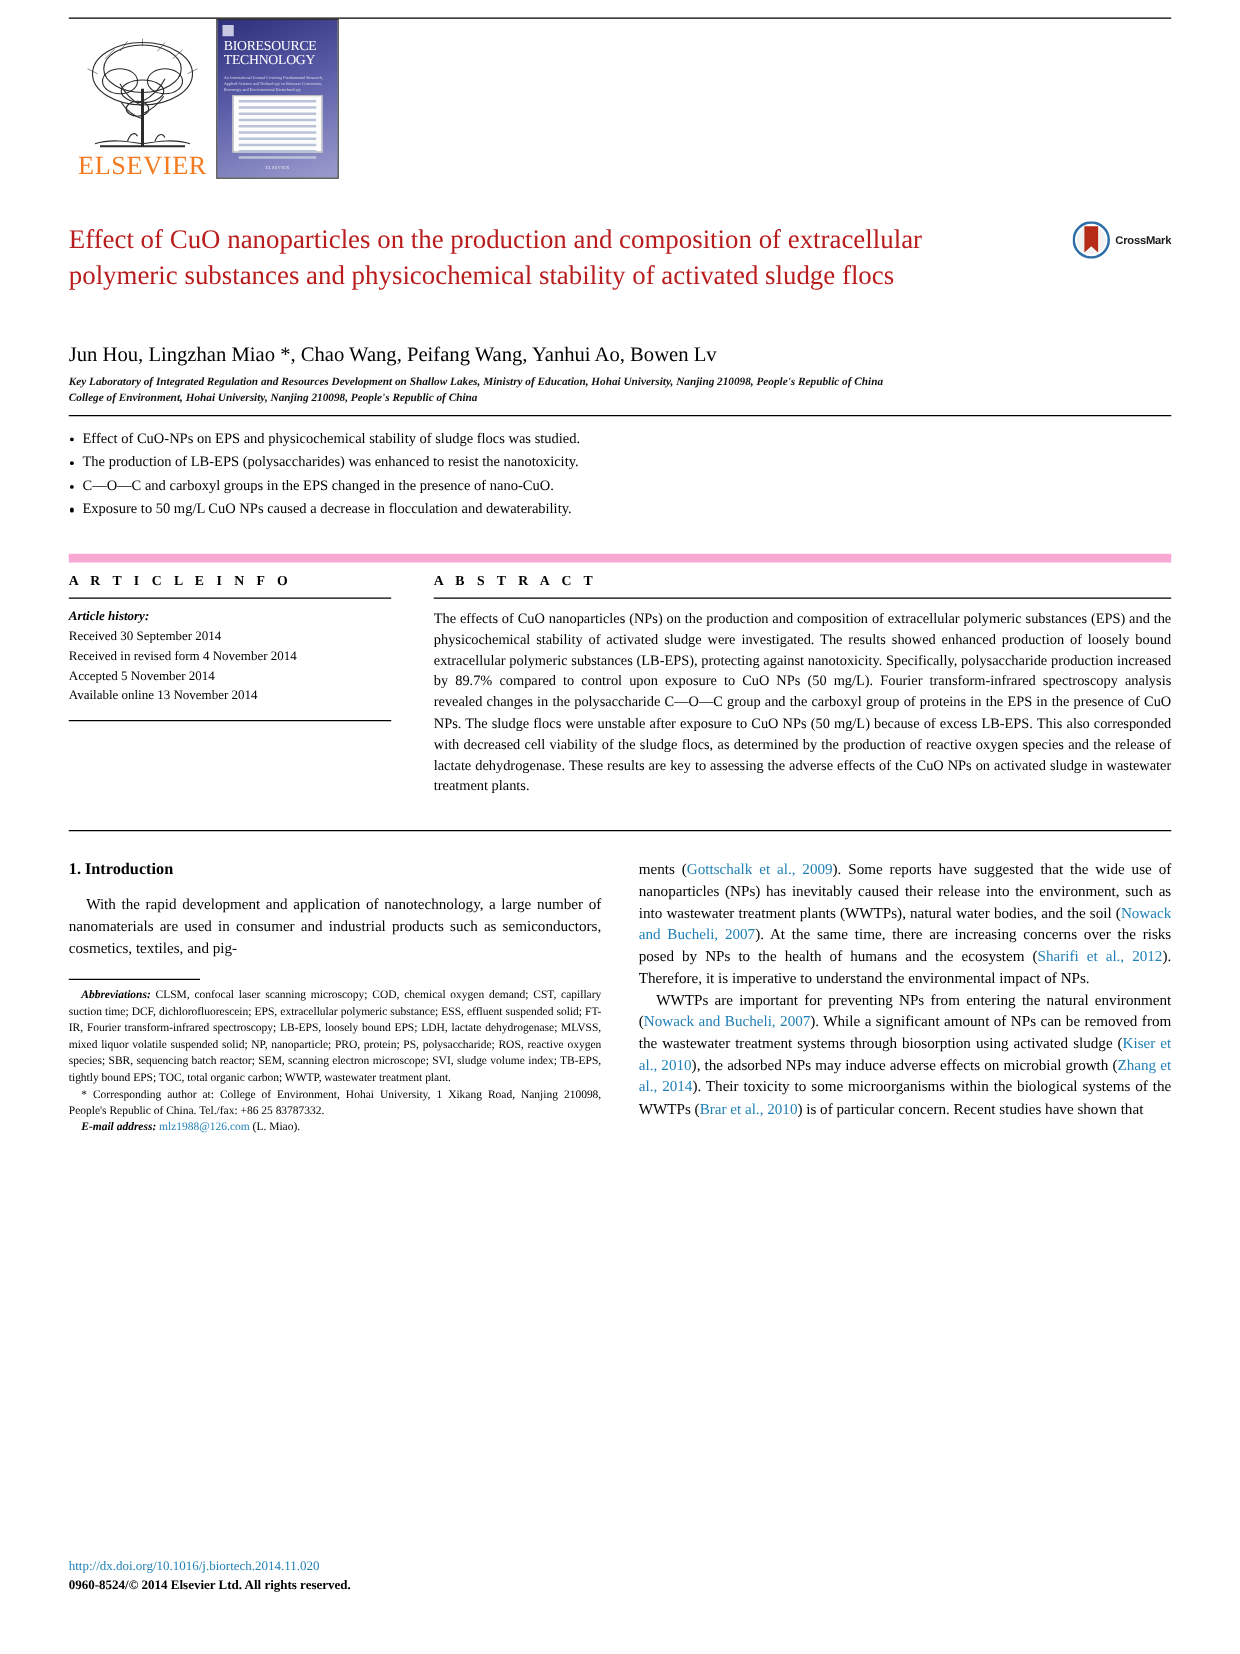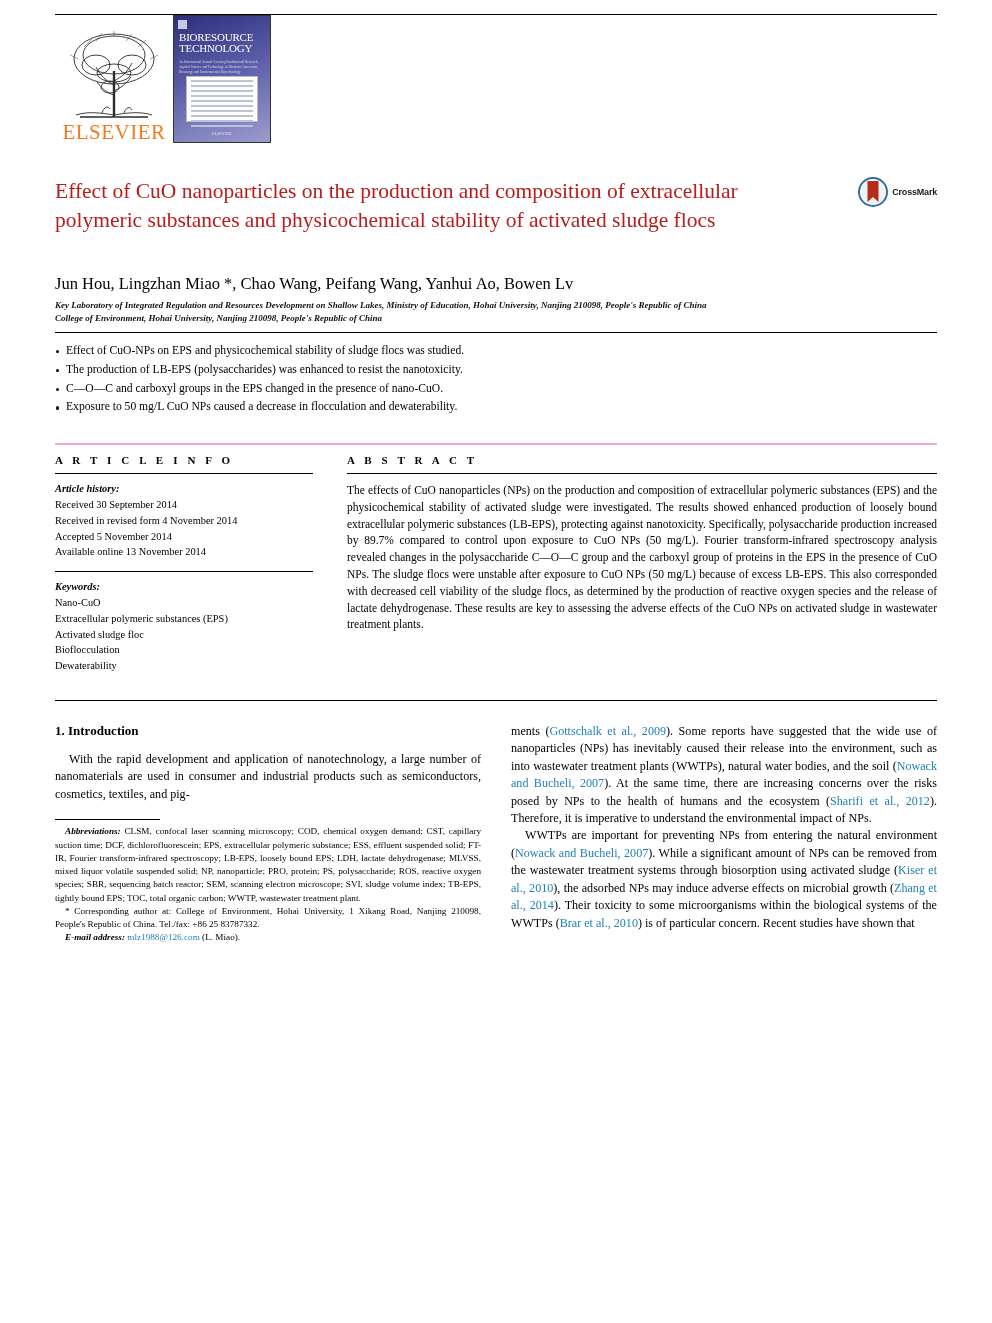--- a/index.html
+++ b/index.html
@@ -209,21 +209,21 @@
     width: 3.4px; height: 3.4px;
     border-radius: 50%;
     background: #000;
   }
 
   
   .info-abstract {
     margin: 26px 55px 0 55px;
     display: flex;
     gap: 34px;
-    border-top: 2px solid #f9a8d4;
+    border-top: 7px solid #f9a8d4;
     padding-top: 9px;
   }
   .col-info { flex: 0 0 258px; }
   .col-abstract { flex: 1 1 auto; }
   .col-info .rule, .col-abstract .rule {
     border-top: 1px solid #000;
     margin-top: 7px;
   }
   .info-body {
     font-family: "Liberation Serif", serif;
@@ -402,28 +402,20 @@
       <div class="section-head">A R T I C L E    I N F O</div>
       <div class="rule"></div>
       <div class="info-body">
         <div class="lab">Article history:</div>
         <div>Received 30 September 2014</div>
         <div>Received in revised form 4 November 2014</div>
         <div>Accepted 5 November 2014</div>
         <div>Available online 13 November 2014</div>
       </div>
       <div class="info-block-rule"></div>
-      <div class="info-body">
-        <div class="lab">Keywords:</div>
-        <div>Nano-CuO</div>
-        <div>Extracellular polymeric substances (EPS)</div>
-        <div>Activated sludge floc</div>
-        <div>Bioflocculation</div>
-        <div>Dewaterability</div>
-      </div>
     </div>
 
     <div class="col-abstract">
       <div class="section-head">A B S T R A C T</div>
       <div class="rule"></div>
       <div class="abstract-body">The effects of CuO nanoparticles (NPs) on the production and composition of extracellular polymeric substances (EPS) and the physicochemical stability of activated sludge were investigated. The results showed enhanced production of loosely bound extracellular polymeric substances (LB-EPS), protecting against nanotoxicity. Specifically, polysaccharide production increased by 89.7% compared to control upon exposure to CuO NPs (50 mg/L). Fourier transform-infrared spectroscopy analysis revealed changes in the polysaccharide C—O—C group and the carboxyl group of proteins in the EPS in the presence of CuO NPs. The sludge flocs were unstable after exposure to CuO NPs (50 mg/L) because of excess LB-EPS. This also corresponded with decreased cell viability of the sludge flocs, as determined by the production of reactive oxygen species and the release of lactate dehydrogenase. These results are key to assessing the adverse effects of the CuO NPs on activated sludge in wastewater treatment plants.</div>
     </div>
   </div>
 
   <div class="body-rule"></div>
@@ -443,14 +435,18 @@
         </div>
       </div>
     </div>
 
     <div class="col">
       <p class="body-p" style="text-indent:0"><span>ments (</span><span class="lnk">Gottschalk et al., 2009</span><span>). Some reports have suggested that the wide use of nanoparticles (NPs) has inevitably caused their release into the environment, such as into wastewater treatment plants (WWTPs), natural water bodies, and the soil (</span><span class="lnk">Nowack and Bucheli, 2007</span><span>). At the same time, there are increasing concerns over the risks posed by NPs to the health of humans and the ecosystem (</span><span class="lnk">Sharifi et al., 2012</span><span>). Therefore, it is imperative to understand the environmental impact of NPs.</span></p>
       <p class="body-p"><span>WWTPs are important for preventing NPs from entering the natural environment (</span><span class="lnk">Nowack and Bucheli, 2007</span><span>). While a significant amount of NPs can be removed from the wastewater treatment systems through biosorption using activated sludge (</span><span class="lnk">Kiser et al., 2010</span><span>), the adsorbed NPs may induce adverse effects on microbial growth (</span><span class="lnk">Zhang et al., 2014</span><span>). Their toxicity to some microorganisms within the biological systems of the WWTPs (</span><span class="lnk">Brar et al., 2010</span><span>) is of particular concern. Recent studies have shown that</span></p>
     </div>
   </div>
 
+  <div class="page-footer">
+    <div class="doi">http://dx.doi.org/10.1016/j.biortech.2014.11.020</div>
+    <div class="issn">0960-8524/© 2014 Elsevier Ltd. All rights reserved.</div>
+  </div>
 
 </div>
 
 </body></html>

